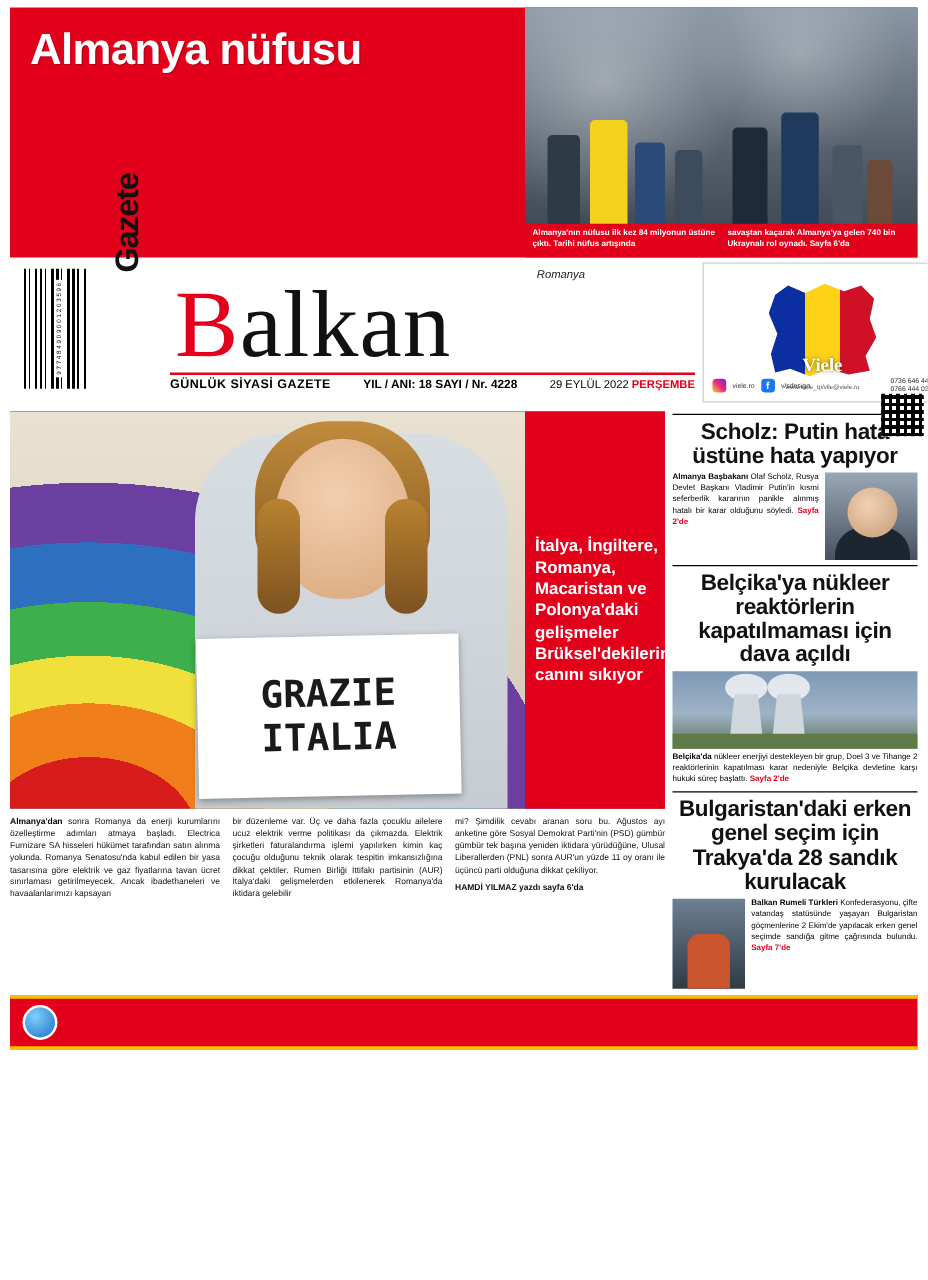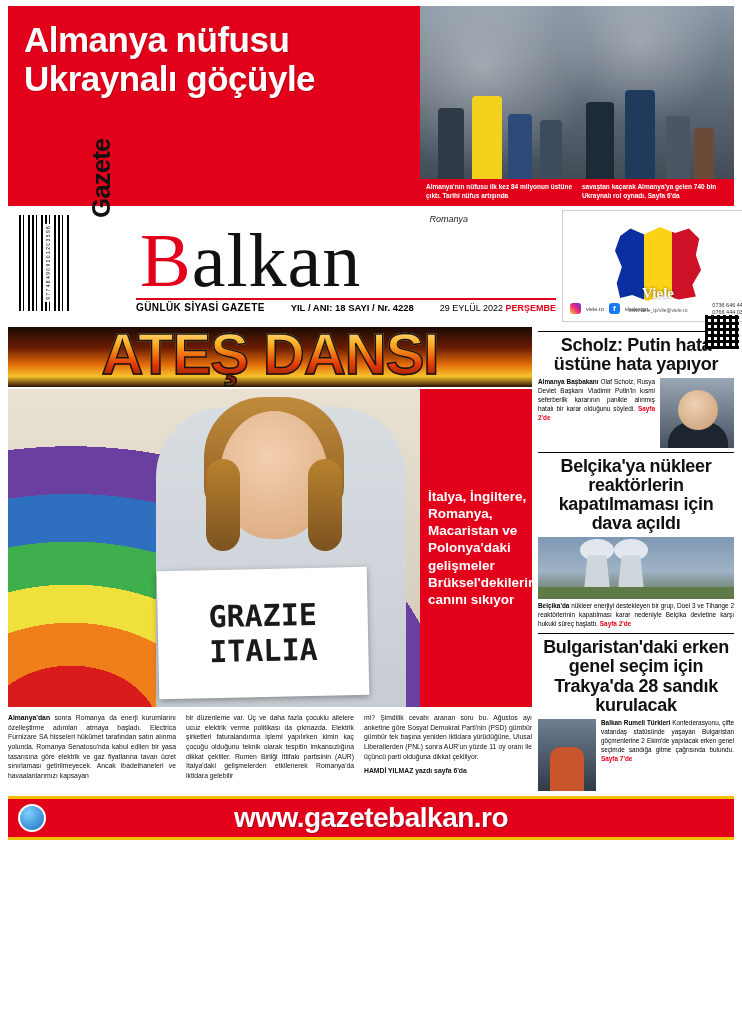--- a/index.html
+++ b/index.html
@@ -351,21 +351,20 @@
   .footer .spacer { flex: 0 0 28px; }
 </style>
 </head>
 <body>
 
 <div class="page">
 
   <div class="top-banner">
     <div class="top-banner-left">
       <div class="hl">Almanya nüfusu</div>
-      <div class="hl">Ukraynalı göçüyle</div>
     </div>
     <div class="top-banner-right">
       <div class="tb-photo"></div>
       <div class="tb-figure f1"></div>
       <div class="tb-figure f2"></div>
       <div class="tb-figure f3"></div>
       <div class="tb-figure f4"></div>
       <div class="tb-figure f5"></div>
       <div class="tb-figure f6"></div>
       <div class="tb-figure f7"></div>
@@ -422,23 +421,20 @@
         </span>
       </div>
     </div>
   </div>
 
   <div class="body-grid">
 
     <div class="col-main">
 
 
-      <div class="fire-band">
-        <div class="fire-hl">ATEŞ DANSI</div>
-      </div>
 
       <div class="main-photo">
         <div class="rainbow"></div>
         <div class="photo-person"></div>
         <div class="photo-hair"></div>
         <div class="photo-head"></div>
         <div class="photo-hair2"></div>
         <div class="photo-hair3"></div>
         <div class="it-flag">
           <i class="it-g"></i>
@@ -495,17 +491,16 @@
         <div class="side-text">
           <span><b>Balkan Rumeli Türkleri</b> Konfederasyonu, çifte vatandaş statüsünde yaşayan Bulgaristan göçmenlerine 2 Ekim'de yapılacak erken genel seçimde sandığa gitme çağrısında bulundu.</span>
           <span class="pg">Sayfa 7'de</span>
         </div>
       </div>
     </div>
   </div>
 
   <div class="footer">
     <div class="globe"></div>
-    <div class="url">www.gazetebalkan.ro</div>
     <div class="spacer"></div>
   </div>
 
 </div>
 
 </body></html>

